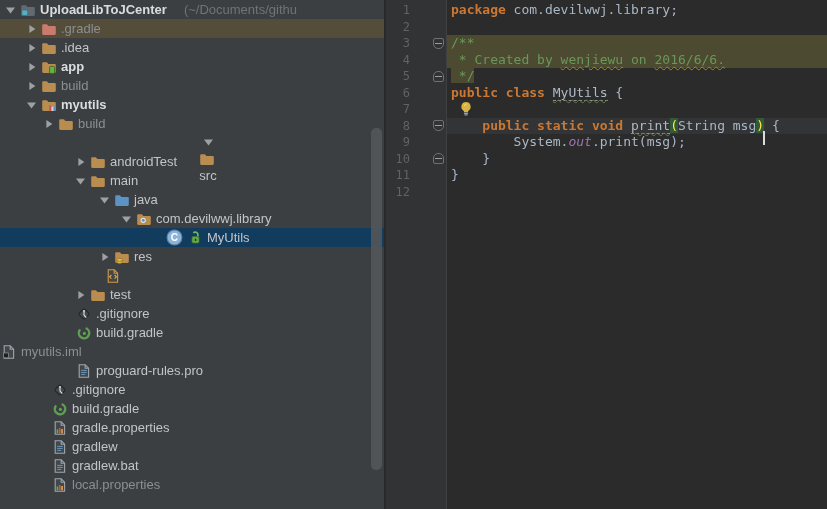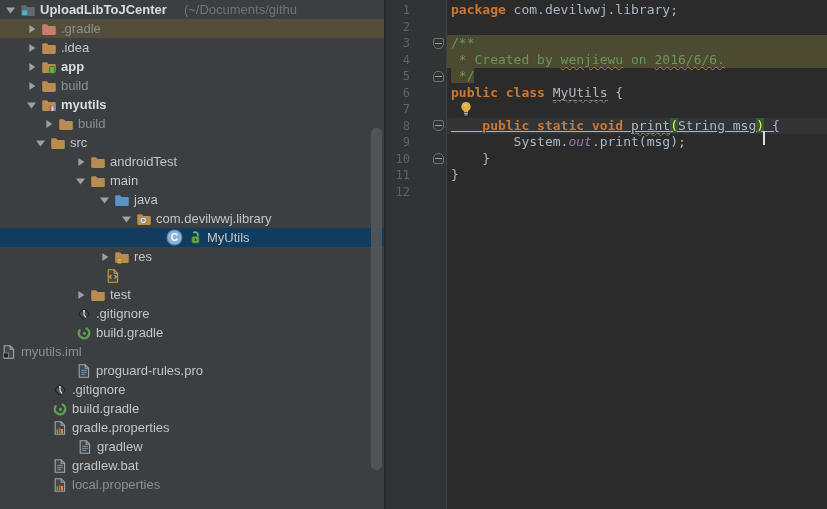--- a/index.html
+++ b/index.html
@@ -29,21 +29,21 @@
         font-size:12px;color:#606366;text-align:right;width:22px;padding-left:2px;}
   .fold{position:absolute;left:47px;width:11px;height:11px;border:1px solid #6e7173;
         background:#313335;box-sizing:border-box;z-index:3;}
   .fold.start{border-radius:2px 2px 5px 5px;}
   .fold.end{border-radius:5px 5px 2px 2px;}
   .fold i{display:block;height:0;border-top:1px solid #9a9d9f;margin:4px 1px 0 1px;}
   #code{position:absolute;left:61px;top:0;right:0;height:509px;padding-top:2px;}
   .cline{position:relative;height:16.5px;line-height:16.5px;white-space:pre;
          font-family:"DejaVu Sans Mono",monospace;font-size:13px;color:#a9b7c6;padding-left:4px;}
   .cline.hl-full{background:#4c4b31;}
-  .cline.caret-line{background:#323436;text-decoration:underline;}
+  .cline.caret-line{background:#323436;}
   .s-keyword{color:#cc7832;font-weight:bold;}
   .s-plain{color:#a9b7c6;}
   .s-comment{color:#6a9759;}
   .s-comment-typo{color:#6a9759;text-decoration:underline wavy #a08a2e 1px;text-underline-offset:2px;}
   .s-comment-selected{color:#6a9759;background:#4c4b31;}
   .s-declaration{color:#afb9c5;border-bottom:1px dashed #8f8f8f;
                  text-decoration:underline wavy #5f7a4a 1px;text-underline-offset:2px;}
   .s-paren-match{background:#32593a;color:#ffea3a;}
   .s-field{color:#9876aa;font-style:italic;}
   .s-caret{display:inline-block;width:0;position:relative;}
@@ -145,21 +145,21 @@
             <path d="M2.4 1l6 4-6 4z" fill="#9da1a4"></path>
           </svg>
         </span>
         <span class="iconbox">
           <svg width="16" height="16" viewBox="0 0 16 16">
             <path d="M1.2 4.4c0-.7.5-1.2 1.2-1.2h3.5l1.5 1.7h6.2c.7 0 1.2.5 1.2 1.2v6.7c0 .7-.5 1.2-1.2 1.2H2.4c-.7 0-1.2-.5-1.2-1.2z" fill="#b98c4f"></path>
           </svg>
         </span>
         <span class="tlabel">build</span>
       </div>
-      <div class="trow" style="padding-left: 32px;">
+      <div class="trow" style="padding-left: 32px; flex-direction: column;">
         <span class="arrowbox">
           <svg width="11" height="10" viewBox="0 0 11 10">
             <path d="M1 2.4h9l-4.5 6z" fill="#9da1a4"></path>
           </svg>
         </span>
         <span class="iconbox">
           <svg width="16" height="16" viewBox="0 0 16 16">
             <path d="M1.2 4.4c0-.7.5-1.2 1.2-1.2h3.5l1.5 1.7h6.2c.7 0 1.2.5 1.2 1.2v6.7c0 .7-.5 1.2-1.2 1.2H2.4c-.7 0-1.2-.5-1.2-1.2z" fill="#b98c4f"></path>
           </svg>
         </span>
@@ -335,21 +335,21 @@
           <svg width="16" height="16" viewBox="0 0 16 16">
             <path d="M3.2 1.8h6l3.4 3.4v9H3.2z" fill="#43474a" stroke="#9da6ad" stroke-width="1.1"></path>
             <path d="M9.2 1.8v3.4h3.4" fill="none" stroke="#9da6ad" stroke-width="1.1"></path>
             <rect x="4.6" y="9.4" width="1.7" height="4" fill="#62a94e"></rect>
             <rect x="6.9" y="8" width="1.7" height="5.4" fill="#c75450"></rect>
             <rect x="9.2" y="9" width="1.7" height="4.4" fill="#e0a33b"></rect>
           </svg>
         </span>
         <span class="tlabel">gradle.properties</span>
       </div>
-      <div class="trow" style="padding-left: 51px; margin-left: 25px;">
+      <div class="trow" style="padding-left: 51px;">
         <span class="iconbox">
           <svg width="16" height="16" viewBox="0 0 16 16">
             <path d="M3.2 1.8h6l3.4 3.4v9H3.2z" fill="#43474a" stroke="#9da6ad" stroke-width="1.1"></path>
             <path d="M9.2 1.8v3.4h3.4" fill="none" stroke="#9da6ad" stroke-width="1.1"></path>
             <path d="M5.2 7.4h5.6M5.2 9.4h5.6M5.2 11.4h4" stroke="#6897bb" stroke-width="1"></path>
           </svg>
         </span>
         <span class="tlabel">gradlew</span>
       </div>
       <div class="trow" style="padding-left: 51px;">

